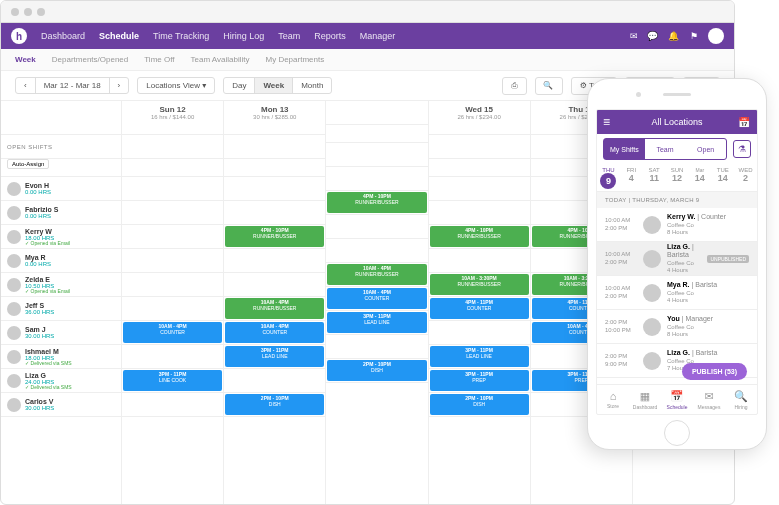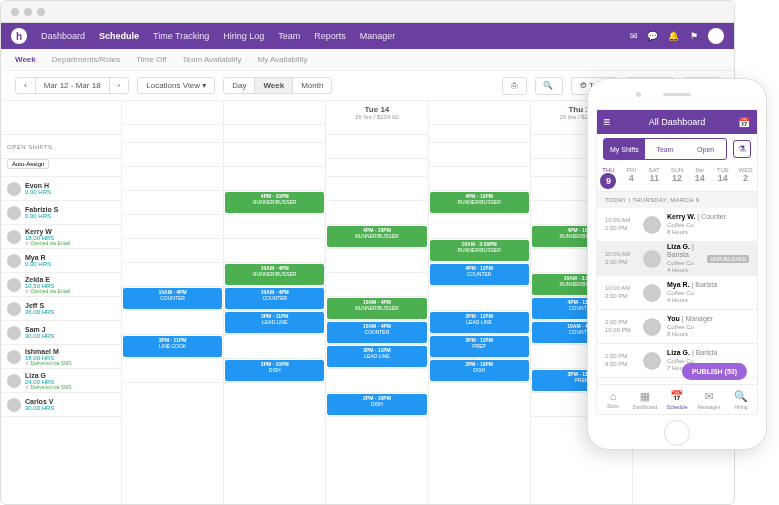--- a/index.html
+++ b/index.html
@@ -104,24 +104,24 @@
     <div class="right">
       <span>✉</span>
       <span>💬</span>
       <span>🔔</span>
       <span>⚑</span>
       <div class="avatar"></div>
     </div>
   </div>
   <div class="subnav" id="subnav">
       <span class="item active">Week</span>
-      <span class="item">Departments/Roles</span>
+      <span class="item">Departments/Opened</span>
       <span class="item">Time Off</span>
       <span class="item">Team Availability</span>
-      <span class="item">My Availability</span>
+      <span class="item">My Departments</span>
     </div>
   <div class="toolbar">
     <div class="btn-grp">
       <span>‹</span>
       <span>Mar 12 - Mar 18</span>
       <span>›</span>
     </div>
     <div class="btn">Locations View ▾</div>
     <div class="btn-grp">
       <span>Day</span>
@@ -213,20 +213,24 @@
             <div class="av"></div>
             <div class="info">
               <div class="name">Carlos V</div>
               <div class="hrs">30.00 HRS</div>
             </div>
           </div>
         </div>
     </div>
     <div class="grid" id="grid">
         <div class="day-col">
+          <div class="day-head">
+            <div class="d">Sun 12</div>
+            <div class="s">16 hrs / $144.00</div>
+          </div>
           <div class="day-open"></div>
           <div class="day-auto"></div>
           <div class="cell"></div>
           <div class="cell"></div>
           <div class="cell"></div>
           <div class="cell"></div>
           <div class="cell"></div>
           <div class="cell"></div>
           <div class="cell">
             <div class="shift blue">
@@ -235,20 +239,63 @@
             </div>
           </div>
           <div class="cell"></div>
           <div class="cell">
             <div class="shift blue">
               <div class="t">3PM - 11PM</div>
               <div>LINE COOK</div>
             </div>
           </div>
           <div class="cell"></div>
+        </div>
+        <div class="day-col">
+          <div class="day-head">
+            <div class="d">Mon 13</div>
+            <div class="s">30 hrs / $285.00</div>
+          </div>
+          <div class="day-open"></div>
+          <div class="day-auto"></div>
+          <div class="cell"></div>
+          <div class="cell"></div>
+          <div class="cell">
+            <div class="shift green">
+              <div class="t">4PM - 10PM</div>
+              <div>RUNNER/BUSSER</div>
+            </div>
+          </div>
+          <div class="cell"></div>
+          <div class="cell"></div>
+          <div class="cell">
+            <div class="shift green">
+              <div class="t">10AM - 4PM</div>
+              <div>RUNNER/BUSSER</div>
+            </div>
+          </div>
+          <div class="cell">
+            <div class="shift blue">
+              <div class="t">10AM - 4PM</div>
+              <div>COUNTER</div>
+            </div>
+          </div>
+          <div class="cell">
+            <div class="shift blue">
+              <div class="t">3PM - 11PM</div>
+              <div>LEAD LINE</div>
+            </div>
+          </div>
+          <div class="cell"></div>
+          <div class="cell">
+            <div class="shift blue">
+              <div class="t">2PM - 10PM</div>
+              <div>DISH</div>
+            </div>
+          </div>
         </div>
         <div class="day-col">
           <div class="day-open"></div>
           <div class="day-auto"></div>
           <div class="cell"></div>
           <div class="cell"></div>
           <div class="cell">
             <div class="shift green">
               <div class="t">4PM - 10PM</div>
               <div>RUNNER/BUSSER</div>
@@ -277,62 +324,23 @@
           <div class="cell"></div>
           <div class="cell">
             <div class="shift blue">
               <div class="t">2PM - 10PM</div>
               <div>DISH</div>
             </div>
           </div>
         </div>
         <div class="day-col">
           <div class="day-head">
-            <div class="d">Tue 14</div>
+            <div class="d">Wed 15</div>
             <div class="s">26 hrs / $234.00</div>
           </div>
-          <div class="day-open"></div>
-          <div class="day-auto"></div>
-          <div class="cell"></div>
-          <div class="cell"></div>
-          <div class="cell">
-            <div class="shift green">
-              <div class="t">4PM - 10PM</div>
-              <div>RUNNER/BUSSER</div>
-            </div>
-          </div>
-          <div class="cell"></div>
-          <div class="cell"></div>
-          <div class="cell">
-            <div class="shift green">
-              <div class="t">10AM - 4PM</div>
-              <div>RUNNER/BUSSER</div>
-            </div>
-          </div>
-          <div class="cell">
-            <div class="shift blue">
-              <div class="t">10AM - 4PM</div>
-              <div>COUNTER</div>
-            </div>
-          </div>
-          <div class="cell">
-            <div class="shift blue">
-              <div class="t">3PM - 11PM</div>
-              <div>LEAD LINE</div>
-            </div>
-          </div>
-          <div class="cell"></div>
-          <div class="cell">
-            <div class="shift blue">
-              <div class="t">2PM - 10PM</div>
-              <div>DISH</div>
-            </div>
-          </div>
-        </div>
-        <div class="day-col">
           <div class="day-open"></div>
           <div class="day-auto"></div>
           <div class="cell"></div>
           <div class="cell"></div>
           <div class="cell">
             <div class="shift green">
               <div class="t">4PM - 10PM</div>
               <div>RUNNER/BUSSER</div>
             </div>
           </div>
@@ -464,21 +472,21 @@
 </div>
 
 <div class="phone">
   <div class="phone-top">
       <div class="camera"></div>
       <div class="speaker"></div>
     </div>
   <div class="phone-screen">
     <div class="p-head">
       <span class="menu">≡</span>
-      <span>All Dashboard</span>
+      <span>All Locations</span>
       <span class="cal">📅</span>
     </div>
     <div style="display:flex;align-items:center">
       <div class="p-tabs" id="ptabs" style="flex:1">
           <span class="active">My Shifts</span>
           <span>Team</span>
           <span>Open</span>
         </div>
       <div style="width:18px;height:18px;border:1px solid #6b3fa0;border-radius:3px;margin:4px 6px 4px 0;display:flex;align-items:center;justify-content:center;color:#6b3fa0;font-size:9px">⚗</div>
     </div>

